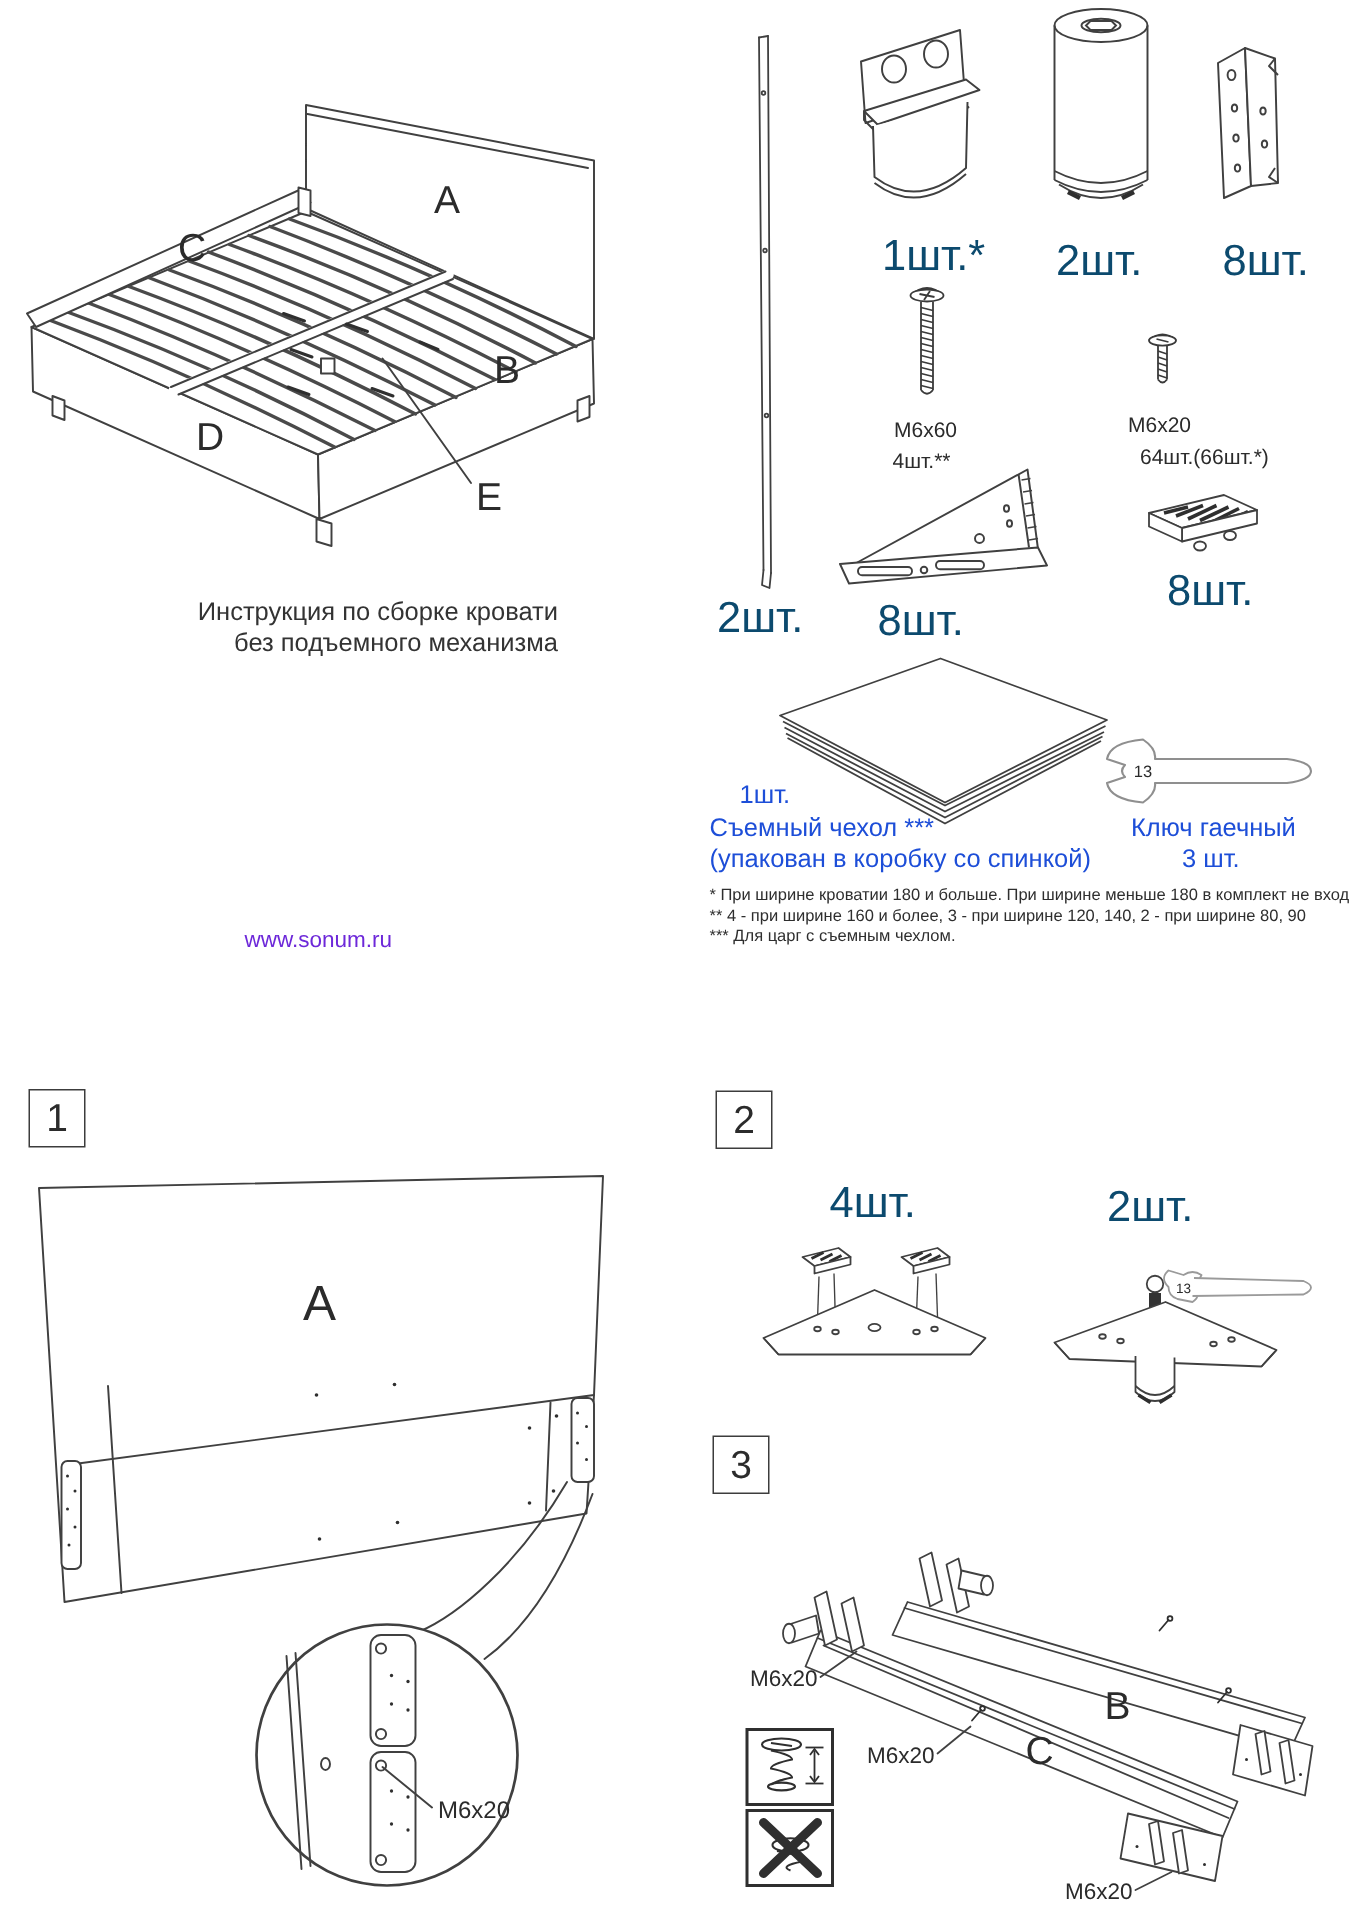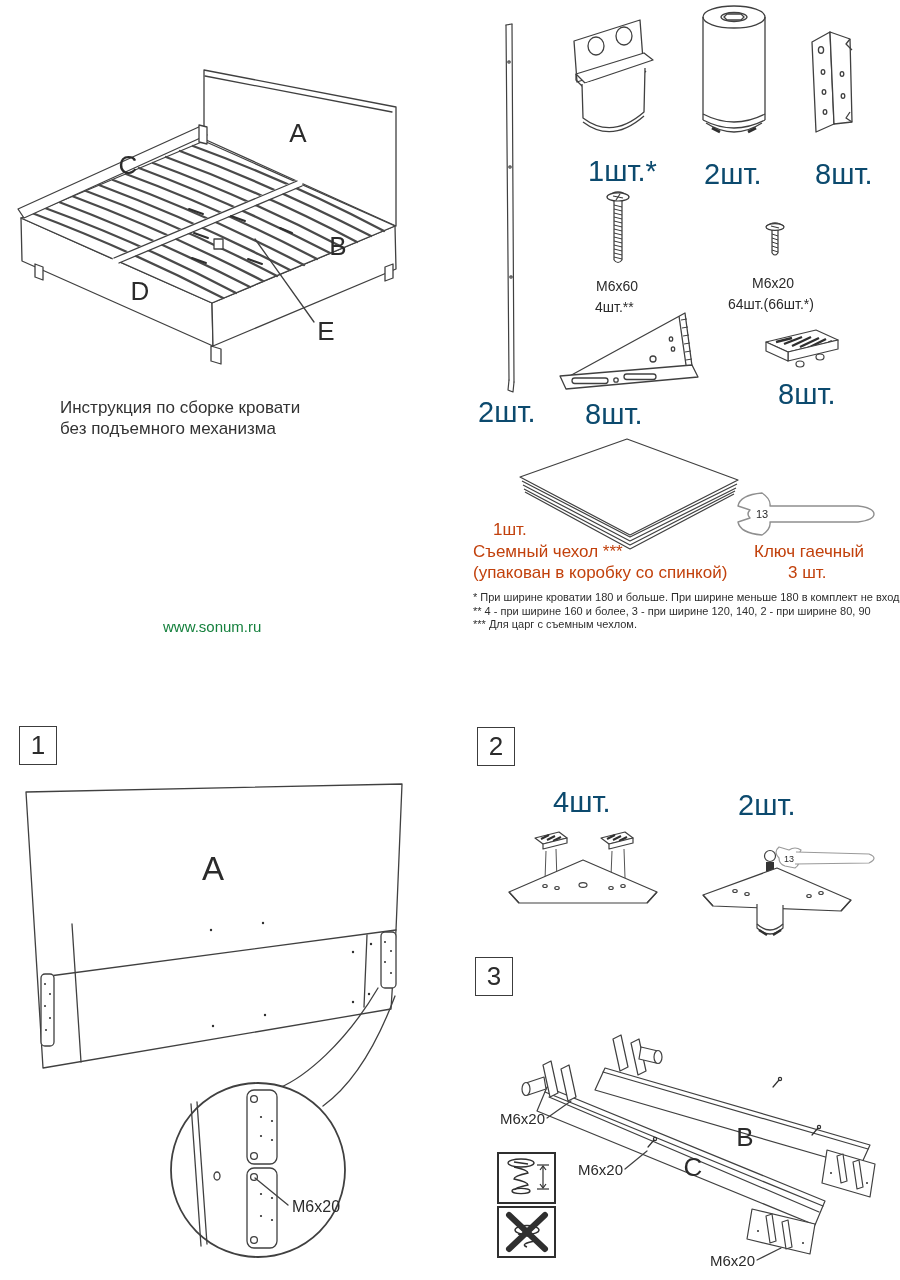--- a/index.html
+++ b/index.html
@@ -2,23 +2,23 @@
 <html><head>
 <meta charset="utf-8">
 <style>
   html,body{margin:0;padding:0;background:#fff;}
   .page{position:relative;width:900px;height:1280px;background:#fff;overflow:hidden;
         font-family:"Liberation Sans",sans-serif;color:#333;}
   .abs{position:absolute;}
   svg{display:block;overflow:visible;}
   .qty{font-size:29px;color:#0c4a6e;white-space:nowrap;}
   .plabel{font-size:14px;color:#2b2b2b;white-space:nowrap;}
-  .ptext{font-size:17px;color:#c2410c;white-space:nowrap;}
-  .title{font-size:17px;line-height:21px;text-align:left;color:#333;}
-  .website{font-size:15px;color:#15803d;}
+  .ptext{font-size:17px;color:#1d4ed8;white-space:nowrap;}
+  .title{font-size:17px;line-height:21px;text-align:right;color:#333;}
+  .website{font-size:15px;color:#6d28d9;}
   .foot{font-size:11px;line-height:13.5px;color:#2e2e2e;white-space:nowrap;}
   .stepbox{width:36px;height:37px;border:1.6px solid #3c3c3c;display:flex;
            align-items:center;justify-content:center;font-size:26px;color:#2b2b2b;background:#fff;}
   .iconbox{width:55px;height:48px;border:2px solid #2f2f2f;background:#fff;
            display:flex;align-items:center;justify-content:center;}
   text{font-family:"Liberation Sans",sans-serif;fill:#2b2b2b;}
 </style>
 </head>
 <body>
 
@@ -176,21 +176,21 @@
     <g stroke-width="1">
       <line x1="8" y1="13" x2="14" y2="15"></line>
         <line x1="8" y1="17" x2="14" y2="19"></line>
       <line x1="8" y1="21" x2="14" y2="23"></line>
         <line x1="8" y1="25" x2="14" y2="27"></line>
       <line x1="8" y1="29" x2="14" y2="31"></line>
     </g>
     <path d="M8,32 Q11,36 14,32"></path>
   </svg>
   <div class="abs plabel" style="left:752px;top:275px">M6x20</div>
-  <div class="abs plabel" style="left:728px;top:296px">64шт.(66шт.*)</div>
+  <div class="abs plabel" style="left:760px;top:296px">64шт.(66шт.*)</div>
 
   <svg class="abs" style="left:558px;top:308px" width="142" height="88" viewBox="0 0 142 88" fill="none" stroke="#404040" stroke-width="1.3" stroke-linejoin="round">
     <polygon points="127,5 134,58 8,70" fill="#fff"></polygon>
     <line x1="121" y1="8" x2="128" y2="57"></line>
     <g stroke-width="1">
         <line x1="123" y1="12" x2="129" y2="11"></line>
         <line x1="124" y1="20" x2="130" y2="19"></line>
       <line x1="125" y1="28" x2="131" y2="27"></line>
         <line x1="126" y1="36" x2="132" y2="35"></line>
       <line x1="127" y1="44" x2="133" y2="43"></line>

